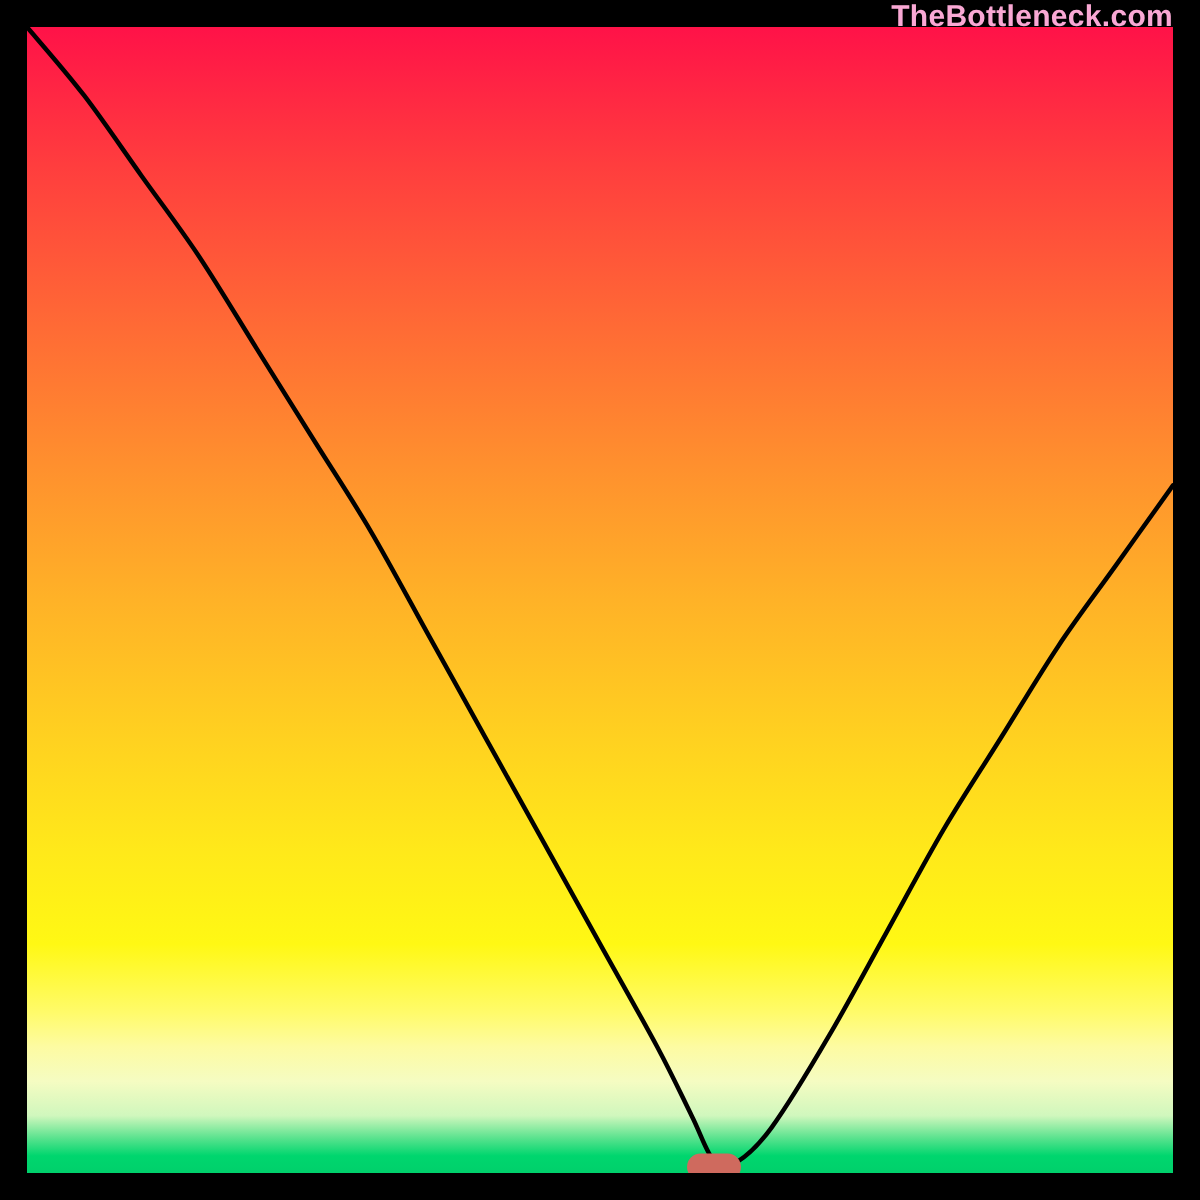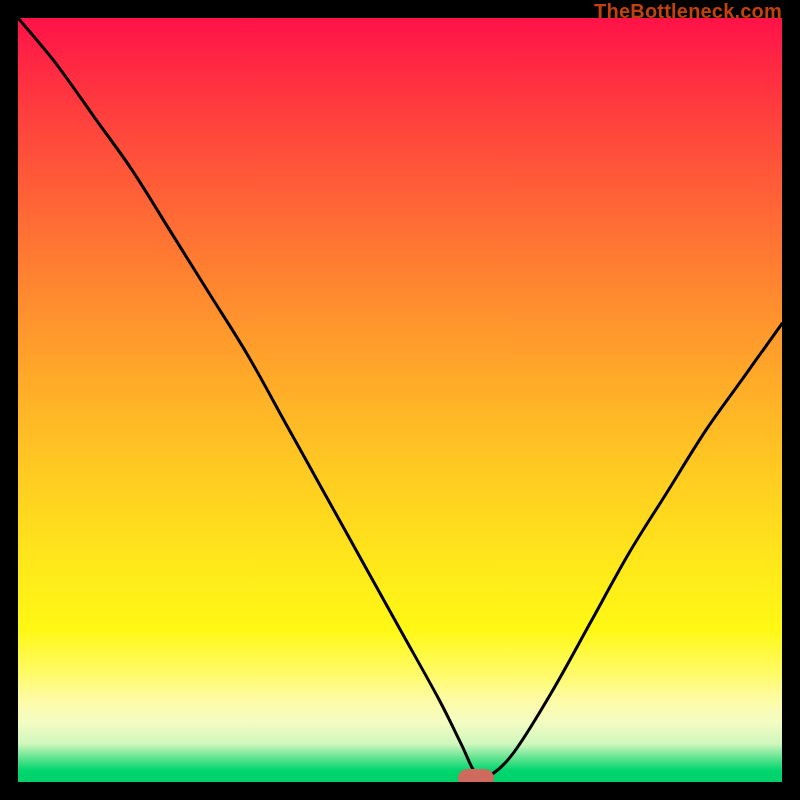--- a/index.html
+++ b/index.html
@@ -54,21 +54,21 @@
     border-radius: 9px;
     background: #cf6a5e;
   }
   .watermark {
     position: absolute;
     top: 0px;
     right: 18px;
     font-family: Arial, Helvetica, sans-serif;
     font-size: 20px;
     font-weight: 600;
-    color: #c2410c;
+    color: #f9a8d4;
     letter-spacing: 0.2px;
   }
 </style>
 </head>
 <body>
 
 <div class="frame">
   <div class="watermark">TheBottleneck.com</div>
 
   <div class="plot">

